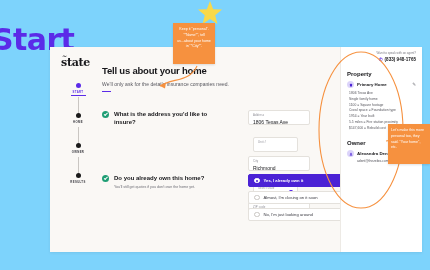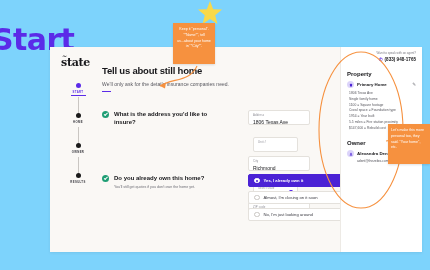--- a/index.html
+++ b/index.html
@@ -247,21 +247,21 @@
         <div class="slabel">OWNER</div>
         <div class="bar"></div>
       </div>
       <div class="step inactive">
         <div class="dot"></div>
         <div class="slabel">RESULTS</div>
       </div>
     </div>
 
     <div id="content">
-      <div id="page-title">Tell us about still home</div>
+      <div id="page-title">Tell us about your home</div>
       <div id="page-sub">We'll only ask for the details insurance companies need.</div>
       <div id="title-rule"></div>
     </div>
 
     <div class="qblock" style="top:63px;">
       <div class="q-head">
         <span class="check"></span>
         <span class="q-text">What is the address you'd like to insure?</span>
       </div>
 

